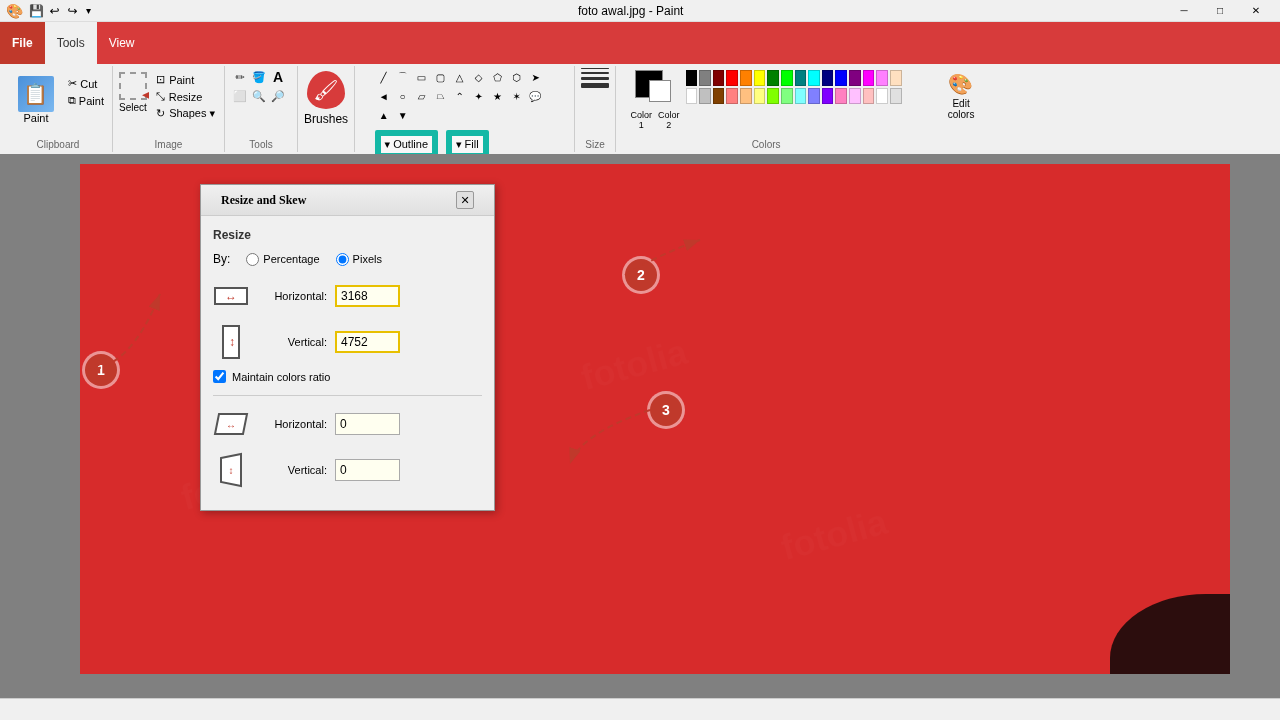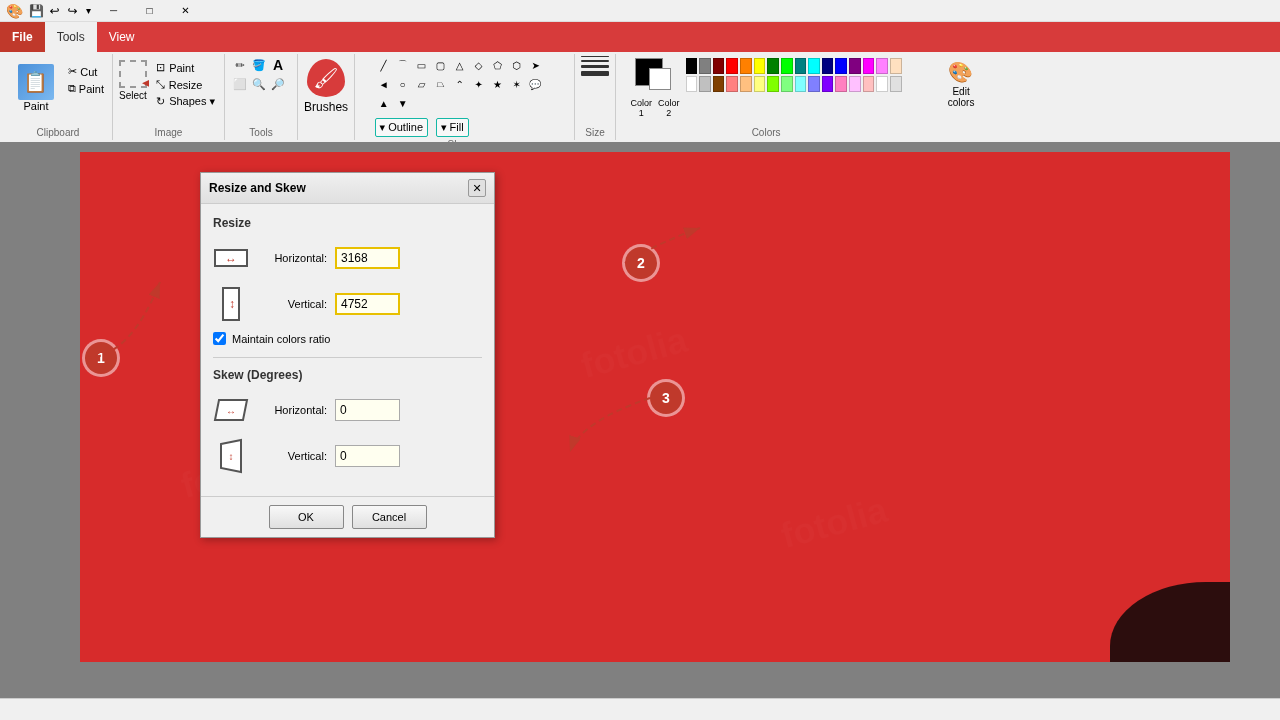--- a/index.html
+++ b/index.html
@@ -2,21 +2,21 @@
 <html><head>
   <meta charset="utf-8">
   <style>
     * { margin: 0; padding: 0; box-sizing: border-box; }
     body { font-family: 'Segoe UI', sans-serif; font-size: 12px; background: #f0f0f0; width: 1280px; height: 720px; overflow: hidden; position: relative; }
 
     
     .menu-bar {
       display: flex;
       background: #d73b3b;
-      height: 30px;
+      height: 42px;
       align-items: stretch;
     }
     .menu-item {
       padding: 0 12px;
       display: flex;
       align-items: center;
       cursor: pointer;
       font-size: 12px;
       color: white;
     }
@@ -127,21 +127,21 @@
 
     
     .brushes-area {
       display: flex;
       flex-direction: column;
       align-items: center;
     }
     .dropdown-btn {
       display: flex; align-items: center; gap: 2px;
       font-size: 11px; cursor: pointer; padding: 2px 4px;
-      border: 1px solid #14b8a6; border-radius: 2px; background: #f8f8f8;
+      border: 6px solid #14b8a6; border-radius: 2px; background: #f8f8f8;
     }
 
     
     .size-area {
       display: flex; flex-direction: column; align-items: center; gap: 4px;
     }
     .size-lines { display: flex; flex-direction: column; gap: 3px; cursor: pointer; }
     .size-line { background: #333; border-radius: 1px; }
 
     
@@ -150,26 +150,27 @@
       top: 30px;
       left: 200px;
       width: 295px;
       background: #f0f0f0;
       border: 1px solid #999;
       box-shadow: 2px 2px 8px rgba(0,0,0,0.3);
       pointer-events: all;
     }
     .dialog-titlebar {
       background: linear-gradient(to bottom, #f0f0f0, #e0e0e0);
-      padding: 6px 8px;
+      padding: 6px 20px;
       display: flex;
       align-items: center;
       justify-content: space-between;
       border-bottom: 1px solid #ccc;
       cursor: move;
+      font-family: Liberation Serif, serif;
     }
     .dialog-title { font-size: 12px; font-weight: 600; }
     .dialog-close {
       width: 18px; height: 18px;
       display: flex; align-items: center; justify-content: center;
       background: #e0e0e0; border: 1px solid #999; border-radius: 2px;
       cursor: pointer; font-size: 11px;
     }
 
     .dialog-content { padding: 12px; }
@@ -293,20 +294,21 @@
   </style>
 </head>
 <body>
 
 <div style="display:flex; align-items:center; background:#f0f0f0; height:22px; padding:0 6px; border-bottom:1px solid #ddd;">
   <span style="font-size:14px; margin-right:4px;">🎨</span>
   <span style="width:18px;height:18px;display:flex;align-items:center;justify-content:center;cursor:pointer;font-size:12px;">💾</span>
   <span style="width:18px;height:18px;display:flex;align-items:center;justify-content:center;cursor:pointer;font-size:12px;">↩</span>
   <span style="width:18px;height:18px;display:flex;align-items:center;justify-content:center;cursor:pointer;font-size:12px;">↪</span>
   <span style="width:14px;height:18px;display:flex;align-items:center;justify-content:center;cursor:pointer;font-size:10px;">▾</span>
+  <span style="flex:1; text-align:center; font-size:12px;">foto awal.jpg - Paint</span>
   <span style="width:36px;height:22px;display:flex;align-items:center;justify-content:center;cursor:pointer;font-size:10px;">─</span>
   <span style="width:36px;height:22px;display:flex;align-items:center;justify-content:center;cursor:pointer;font-size:10px;">□</span>
   <span style="width:36px;height:22px;display:flex;align-items:center;justify-content:center;cursor:pointer;font-size:10px;">✕</span>
 </div>
 
 <div class="menu-bar">
   <div class="menu-item file-tab">File</div>
   <div class="menu-item active">Tools</div>
   <div class="menu-item">View</div>
 </div>
@@ -539,20 +541,31 @@
 
   <div class="dialog">
     <div class="dialog-titlebar">
       <span class="dialog-title">Resize and Skew</span>
       <div class="dialog-close">✕</div>
     </div>
     <div class="dialog-content">
 
       <div class="section-title">Resize</div>
 
+      <div class="radio-group">
+        <span>By:</span>
+        <label class="radio-label">
+          <input type="radio" name="resize-by" class="radio-input" style="">
+          <span>Percentage</span>
+        </label>
+        <label class="radio-label">
+          <input type="radio" name="resize-by" class="radio-input" checked="" style="">
+          <span>Pixels</span>
+        </label>
+      </div>
 
       <div class="field-row">
         <div class="field-icon">
           <svg width="36" height="20">
             <rect x="2" y="2" width="32" height="16" fill="white" stroke="#555" stroke-width="2"></rect>
             <text x="18" y="14" text-anchor="middle" font-size="12" fill="#c0392b">↔</text>
           </svg>
         </div>
         <span class="field-label">Horizontal:</span>
         <input type="text" class="field-input" value="3168" style="">
@@ -569,21 +582,20 @@
         <input type="text" class="field-input" value="4752" style="">
       </div>
 
       <div class="checkbox-row">
         <input type="checkbox" checked="" class="checkbox-input" style="">
         <span>Maintain colors ratio</span>
       </div>
 
       <hr class="separator">
 
-      <div class="section-title">Skew (Degrees)</div>
 
       <div class="field-row">
         <div class="field-icon">
           <svg width="36" height="24">
             <polygon points="6,2 34,2 30,22 2,22" fill="white" stroke="#555" stroke-width="2"></polygon>
             <text x="18" y="16" text-anchor="middle" font-size="10" fill="#c0392b">↔</text>
           </svg>
         </div>
         <span class="field-label">Horizontal:</span>
         <input type="text" class="field-input" value="0" style="border: 1px solid rgb(170, 170, 170);">
@@ -595,23 +607,19 @@
             <polygon points="2,6 22,2 22,34 2,30" fill="white" stroke="#555" stroke-width="2"></polygon>
             <text x="12" y="22" text-anchor="middle" font-size="10" fill="#c0392b">↕</text>
           </svg>
         </div>
         <span class="field-label">Vertical:</span>
         <input type="text" class="field-input" value="0" style="border: 1px solid rgb(170, 170, 170);">
       </div>
 
     </div>
 
-    <div class="btn-row">
-      <button class="dialog-btn primary">OK</button>
-      <button class="dialog-btn secondary">Cancel</button>
-    </div>
   </div>
 
 </div>
 
 <div class="status-bar">
   <span></span>
 </div>
 
 </body></html>

